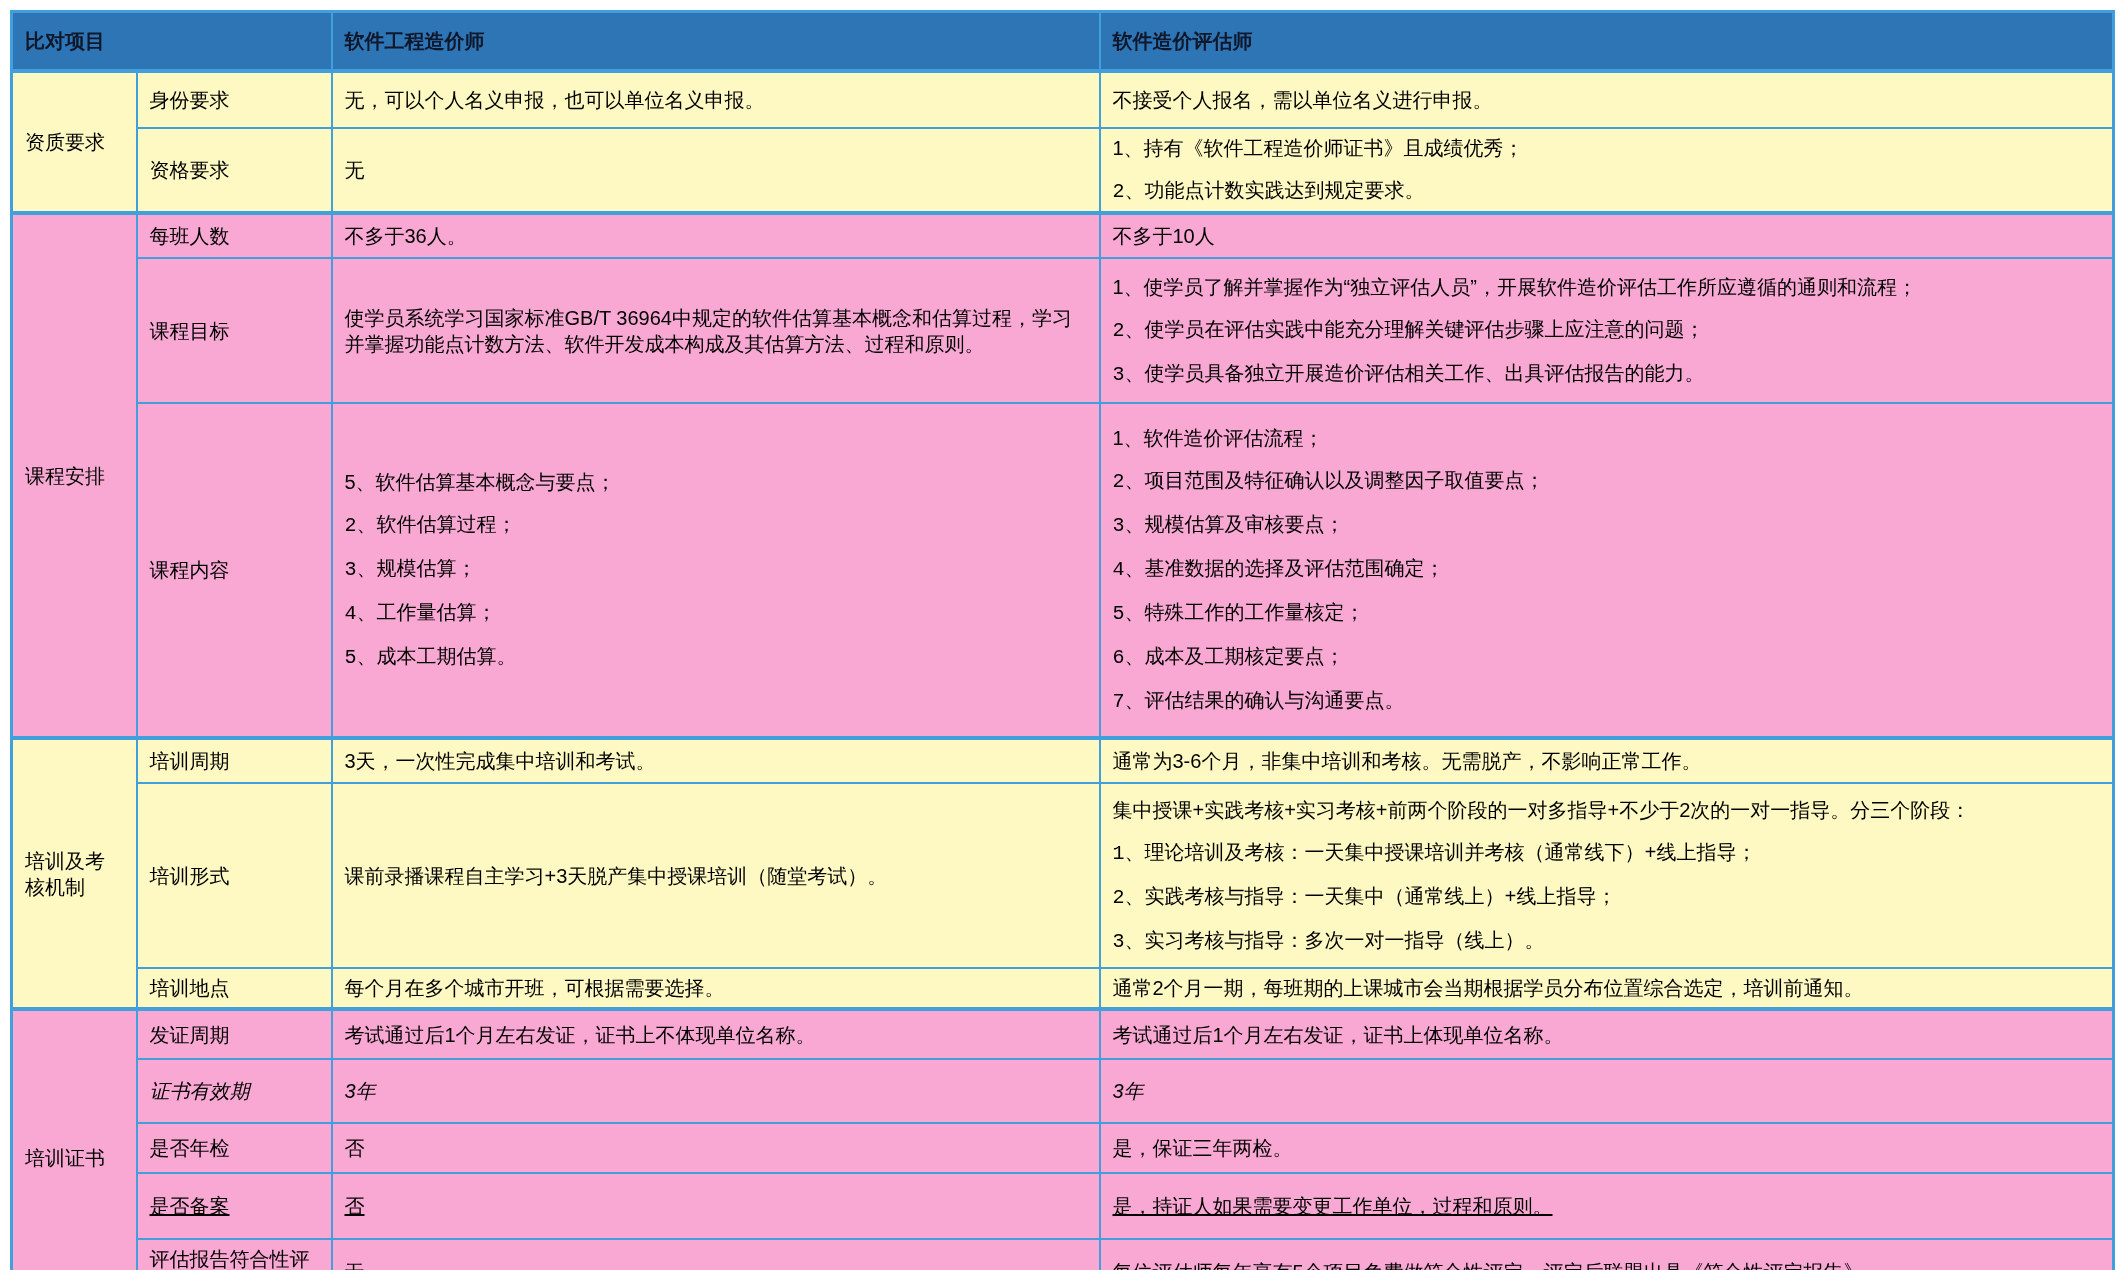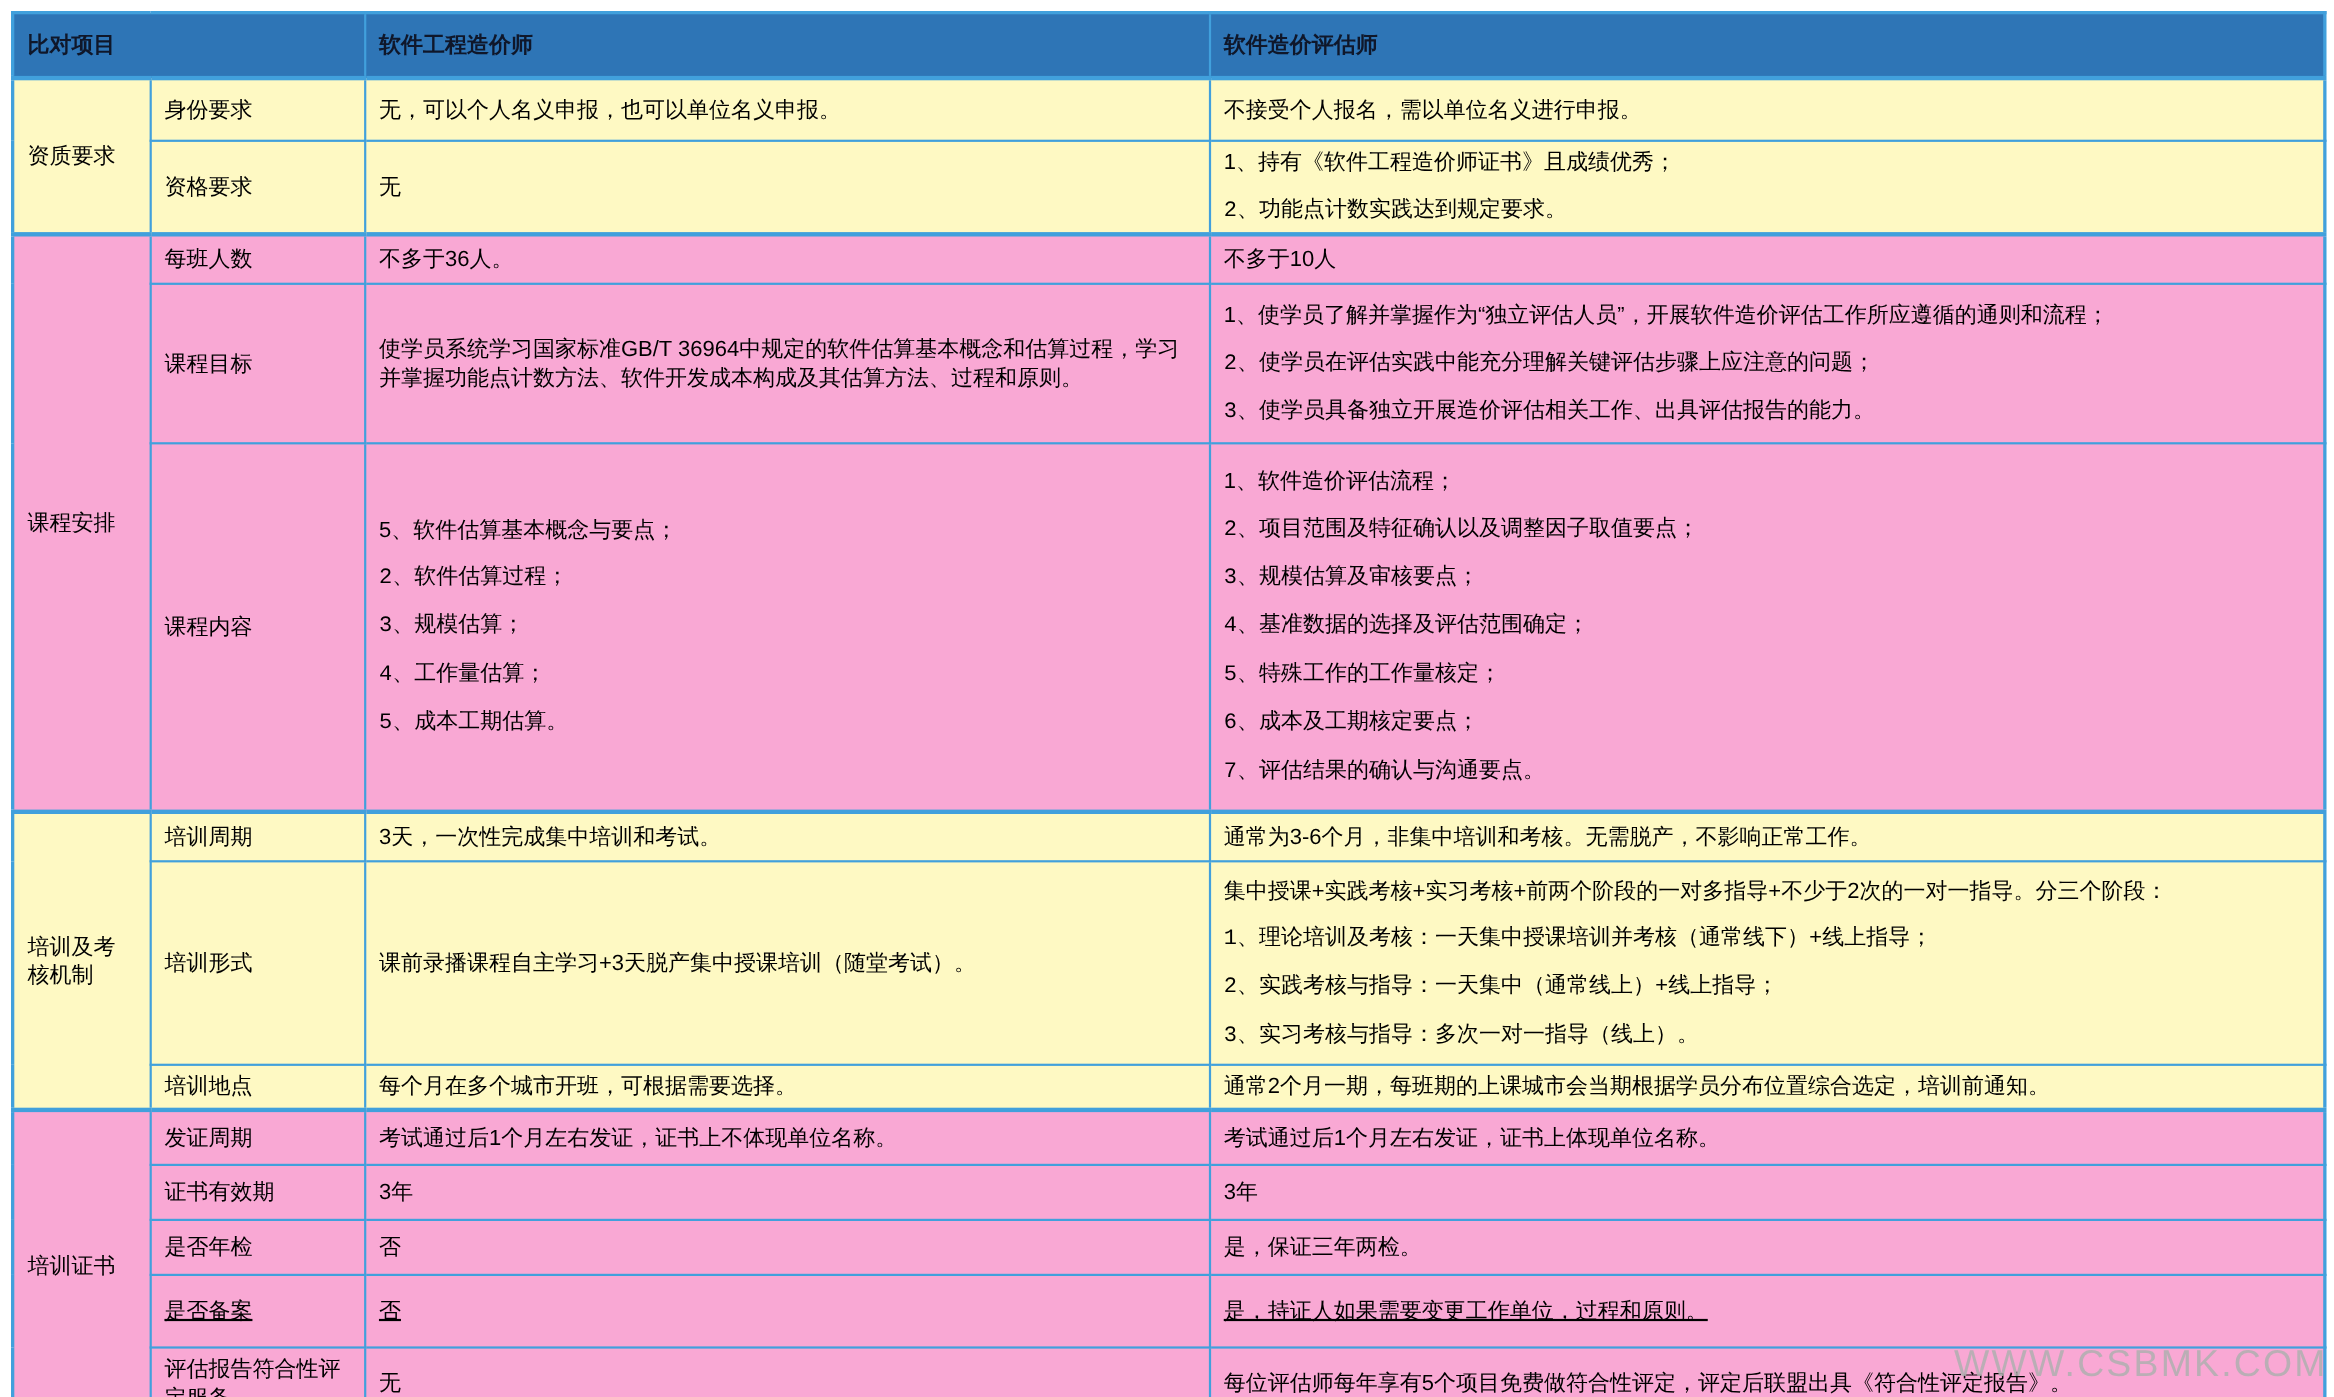--- a/index.html
+++ b/index.html
@@ -180,21 +180,21 @@
         <tr class="band-white group-start" style="height: 50px;">
           <td class="group-cell" rowspan="5">培训证书</td>
           <td class="item-cell">发证周期</td>
           <td class="value-a">
             <p>考试通过后1个月左右发证，证书上不体现单位名称。</p>
           </td>
           <td class="value-b">
             <p>考试通过后1个月左右发证，证书上体现单位名称。</p>
           </td>
         </tr>
-        <tr class="band-white" style="height: 50px;">
+        <tr class="band-white" style="height: 64px; font-style: italic;">
           <td class="item-cell">证书有效期</td>
           <td class="value-a">
             <p>3年</p>
           </td>
           <td class="value-b">
             <p>3年</p>
           </td>
         </tr>
         <tr class="band-white" style="height: 50px;">
           <td class="item-cell">是否年检</td>
@@ -218,14 +218,13 @@
           <td class="item-cell">评估报告符合性评定服务</td>
           <td class="value-a">
             <p>无</p>
           </td>
           <td class="value-b">
             <p>每位评估师每年享有5个项目免费做符合性评定，评定后联盟出具《符合性评定报告》。</p>
           </td>
         </tr>
       </tbody>
   </table>
-  <div class="watermark">WWW.CSBMK.COM</div>
 </div>
 
 </body></html>

